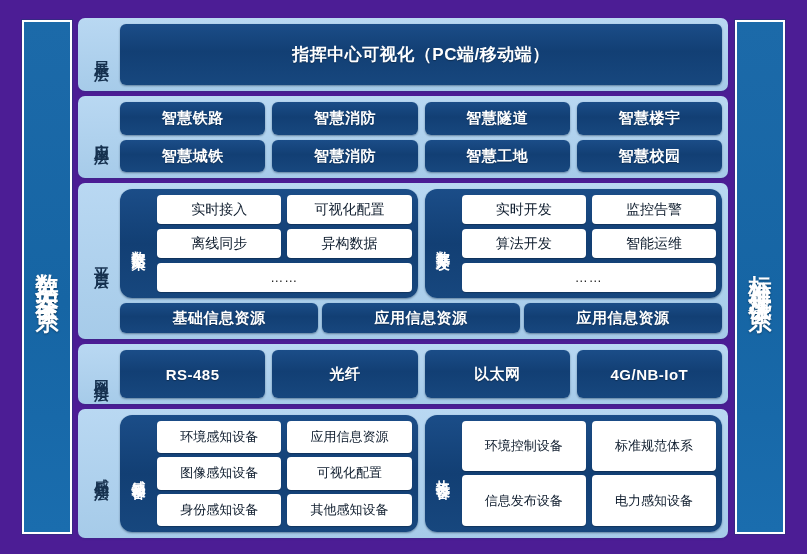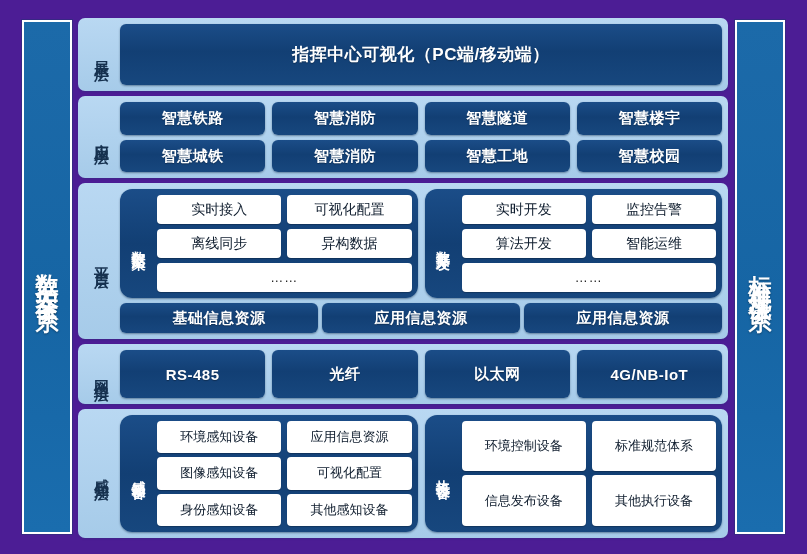--- a/index.html
+++ b/index.html
@@ -333,21 +333,21 @@
             <div class="group-label">
               <span>执行设备</span>
             </div>
             <div class="group-grid">
               <div class="group-row">
                 <div class="wbox">环境控制设备</div>
                 <div class="wbox">标准规范体系</div>
               </div>
               <div class="group-row">
                 <div class="wbox">信息发布设备</div>
-                <div class="wbox">其他执行设备</div>
+                <div class="wbox">电力感知设备</div>
               </div>
             </div>
           </div>
 
         </div>
       </div>
     </div>
 
   </div>
 </div>

